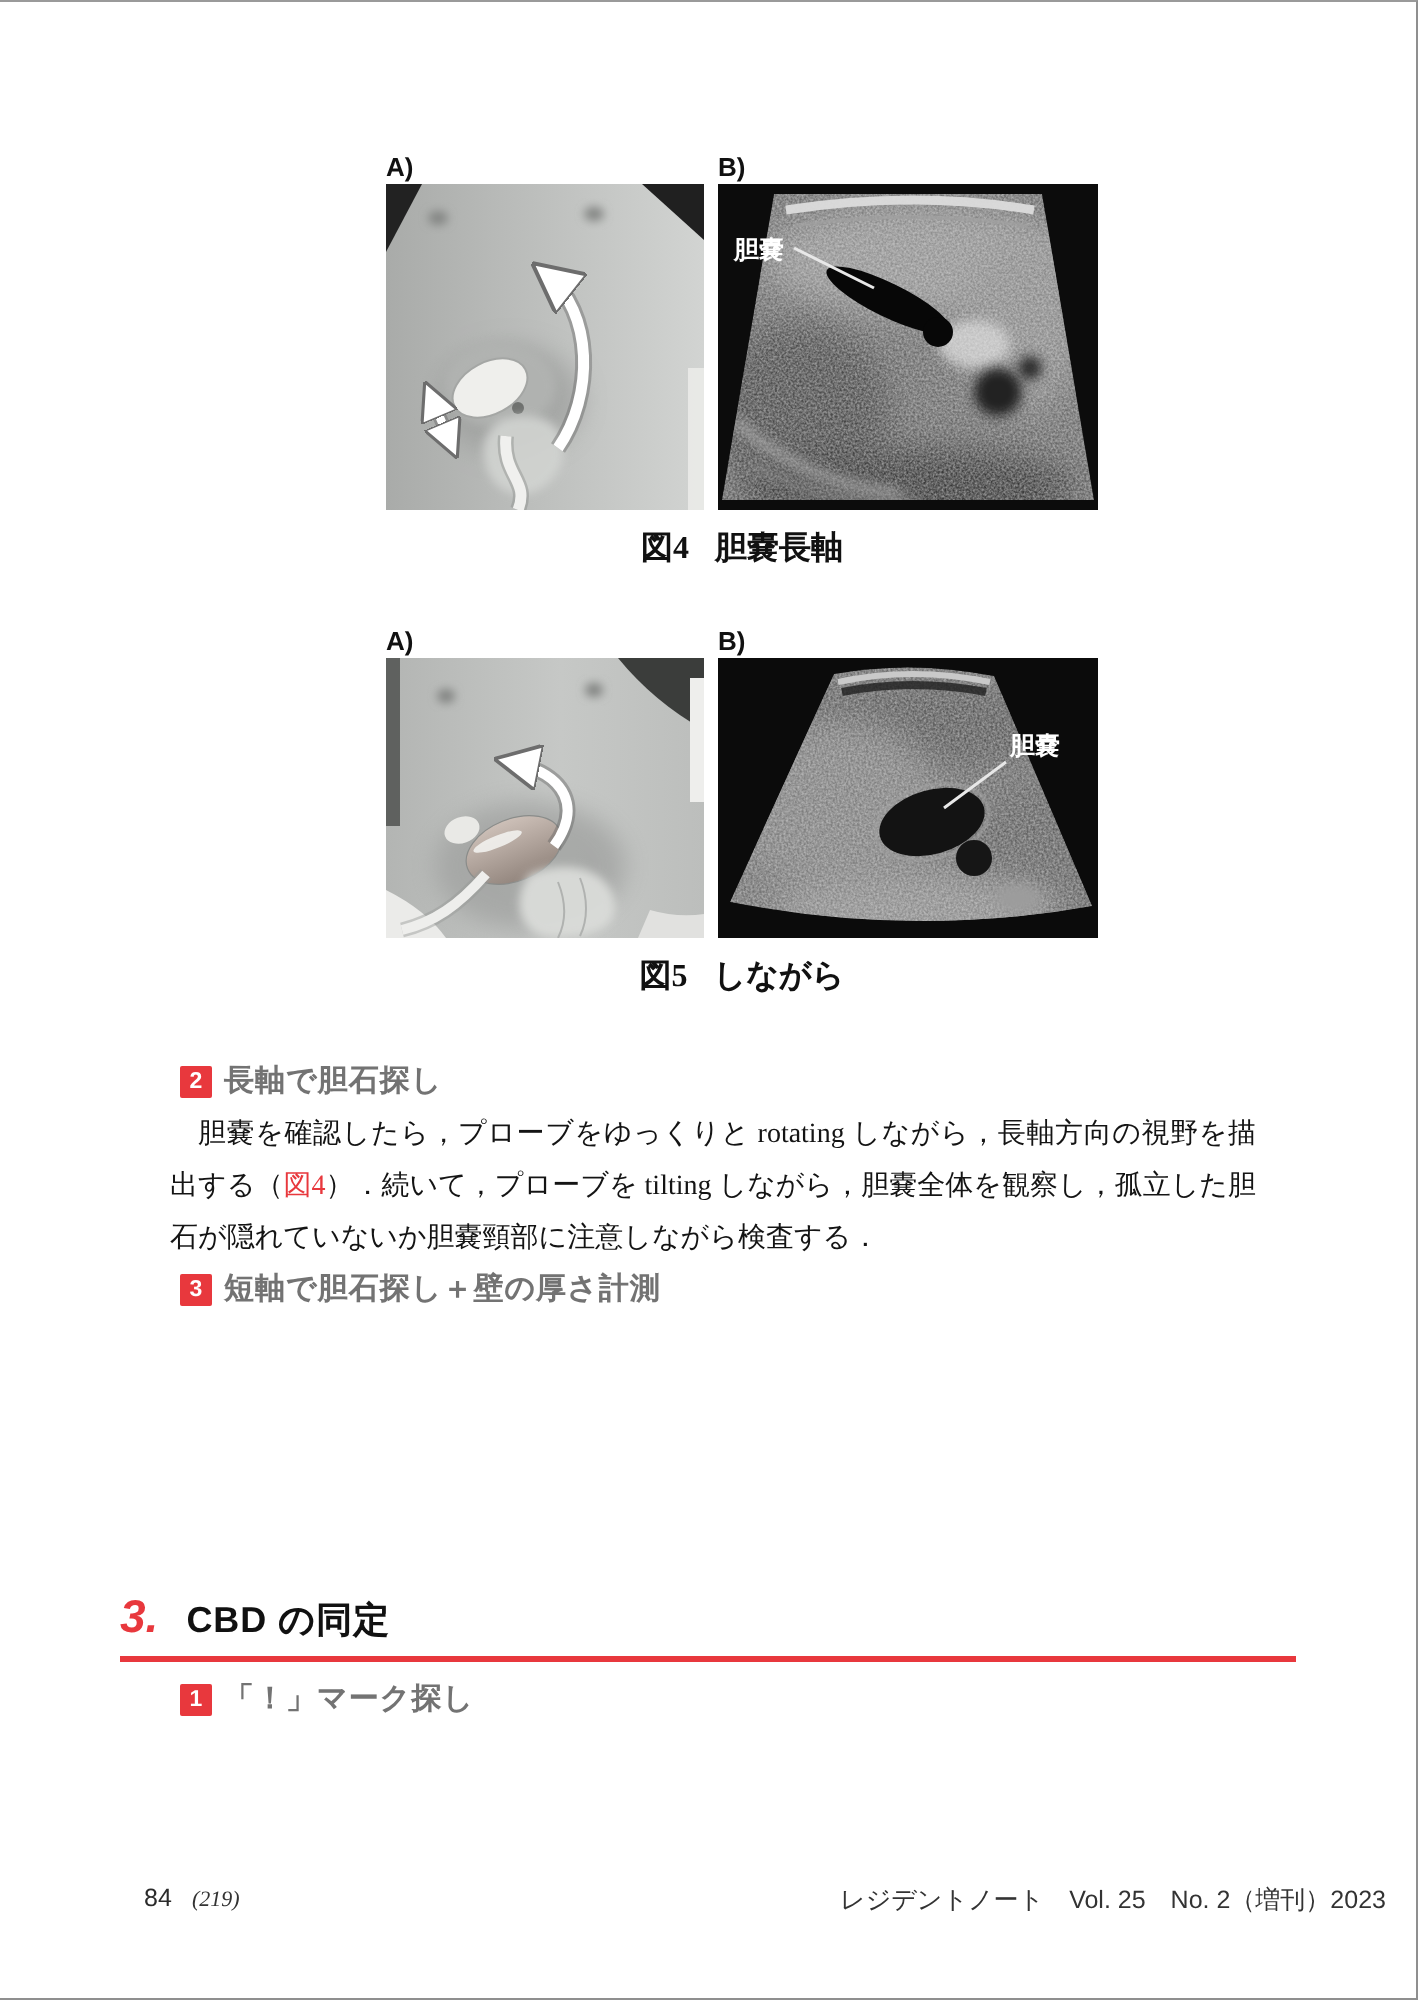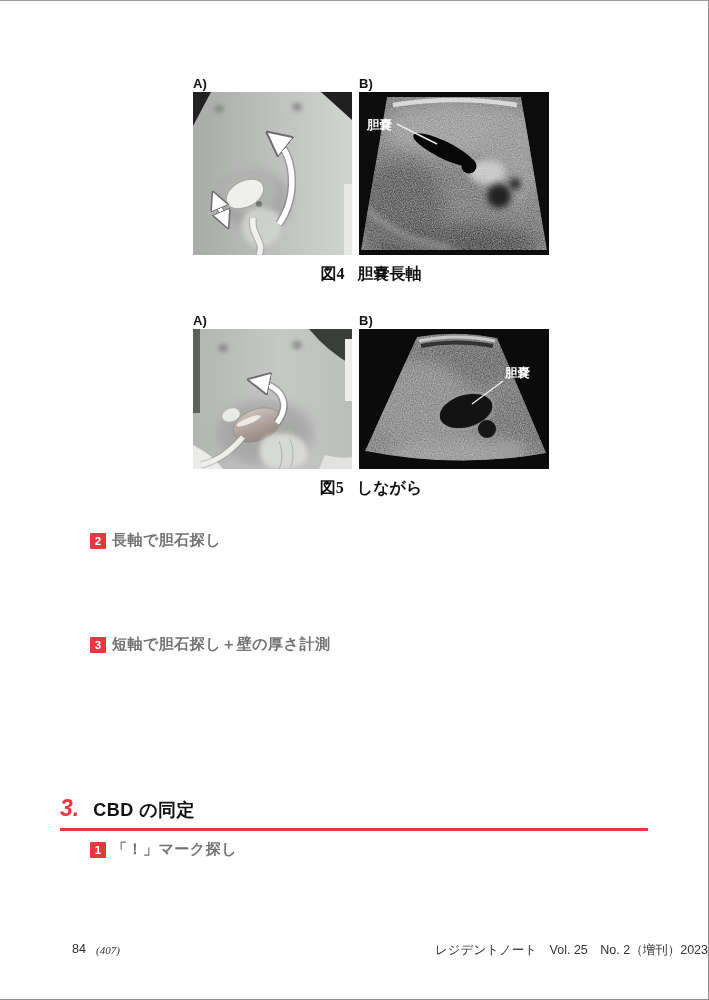--- a/index.html
+++ b/index.html
@@ -47,21 +47,21 @@
   .ch-num{
     font-family:"Liberation Sans","DejaVu Sans",sans-serif;
     font-style:italic;font-weight:bold;font-size:23px;color:#e8383d;
   }
   .ch-title{
     font-family:"Liberation Sans","DejaVu Sans",sans-serif;
     font-weight:bold;font-size:18px;color:#111;margin-left:14px;letter-spacing:.5px;text-align:right;
   }
   .chapter-rule{height:2.5px;background:#e8383d;margin-top:6px;}
   
-  .footer{position:absolute;left:0;right:0;top:941px;height:20px;
+  .footer{position:absolute;left:0;right:15px;top:941px;height:20px;
     font-family:"Liberation Sans","DejaVu Sans",sans-serif;font-size:12.5px;color:#2b2b2b;padding-left:43px;}
   .footer .pageno{position:absolute;left:72px;top:0;}
   .footer .pageno-alt{position:absolute;left:96px;top:2px;
     font-family:"Liberation Serif","DejaVu Serif",serif;font-style:italic;font-size:11px;color:#333;}
   .footer .journal{position:absolute;left:0;right:0;text-align:right;top:0;color:#333;}
 </style>
 </head>
 <body>
 
 <div class="page">
@@ -257,20 +257,21 @@
     <div class="fig-caption">
       <span>図5</span><span class="cap-title">しながら</span>
     </div>
   </section>
 
   <section class="text-section" style="top:530px;">
     <div class="sec-head">
       <span class="num-badge">2</span>
       <span class="sec-title">長軸で胆石探し</span>
     </div>
+    <p class="body-par"><span>胆嚢を確認したら，プローブをゆっくりと rotating しながら，長軸方向の視野を描出する（</span><span class="fig-ref">図4</span><span>）．続いて，プローブを tilting しながら，胆嚢全体を観察し，孤立した胆石が隠れていないか胆嚢頸部に注意しながら検査する．</span></p>
   </section>
 
   <section class="text-section" style="top:634px;">
     <div class="sec-head">
       <span class="num-badge">3</span>
       <span class="sec-title">短軸で胆石探し＋壁の厚さ計測</span>
     </div>
   </section>
 
   <section class="chapter" style="top:794px;">
@@ -283,17 +284,17 @@
 
   <section class="text-section" style="top:839px;">
     <div class="sec-head">
       <span class="num-badge">1</span>
       <span class="sec-title">「！」マーク探し</span>
     </div>
   </section>
 
   <div class="footer">
     <span class="pageno">84</span>
-    <span class="pageno-alt">(407)</span>
+    <span class="pageno-alt">(219)</span>
     <span class="journal">レジデントノート　Vol. 25　No. 2（増刊）2023</span>
   </div>
 
 </div>
 
 </body></html>

